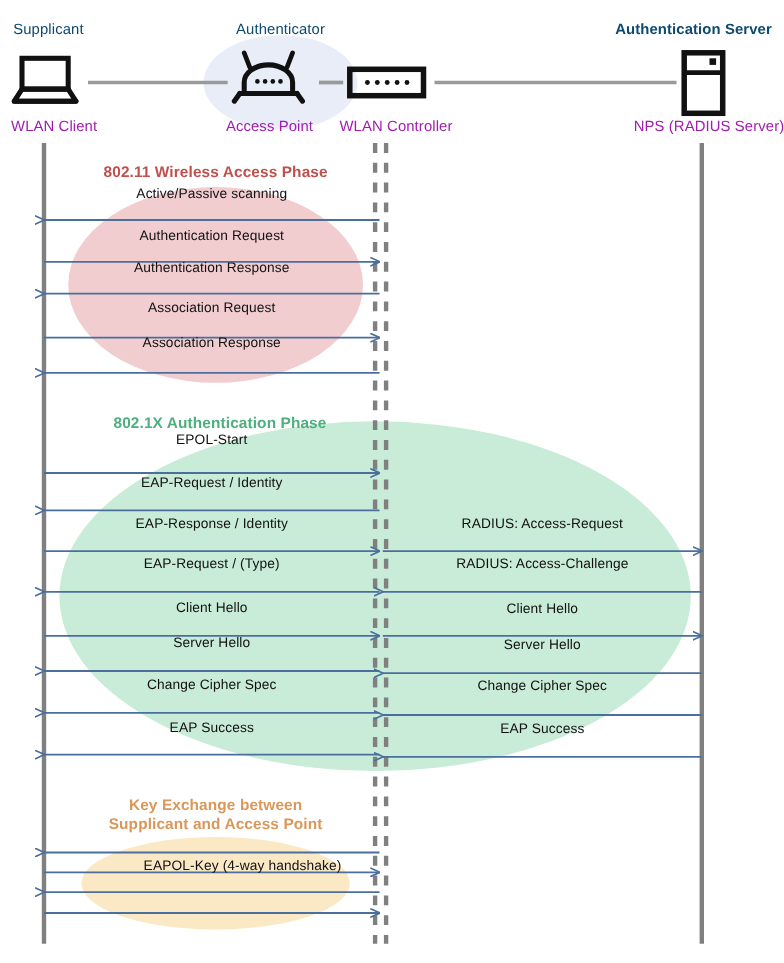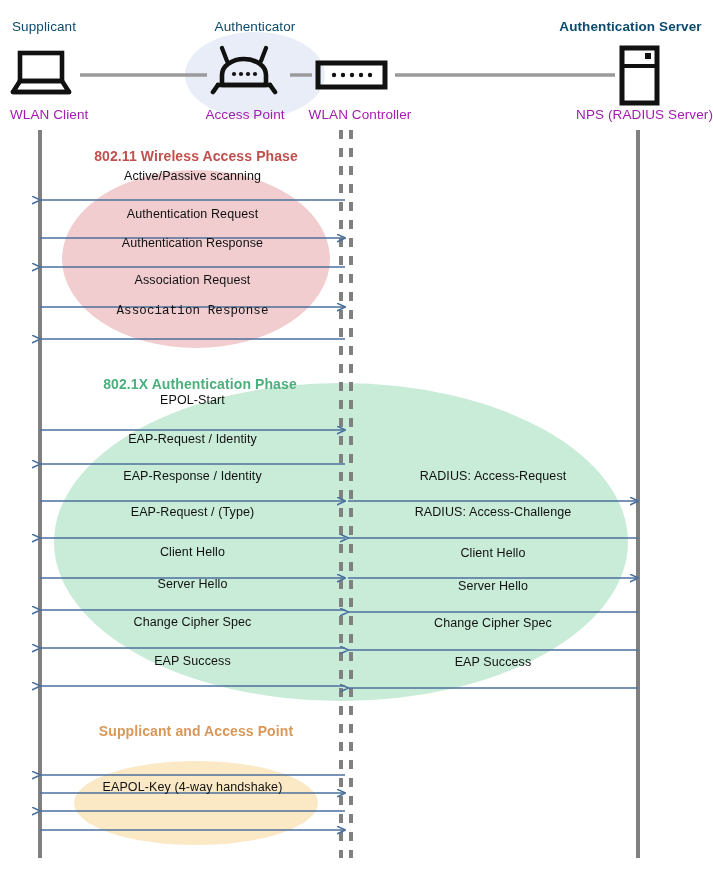--- a/index.html
+++ b/index.html
@@ -132,36 +132,37 @@
   <div class="node-sub" style="left:548px;top:107px;width:165px;text-align:right;">NPS (RADIUS Server)</div>
 
   <div id="text-layer">
       <div class="phase-label" style="color: rgb(192, 80, 77); left: 36px; top: 147px; width: 320px;">
         <div>802.11 Wireless Access Phase</div>
       </div>
       <div class="phase-label" style="color: rgb(76, 175, 125); left: 40px; top: 375px; width: 320px;">
         <div>802.1X Authentication Phase</div>
       </div>
       <div class="phase-label" style="color: rgb(217, 152, 89); left: 36px; top: 722px; width: 320px;">
+        <div>Key Exchange between</div>
         <div>Supplicant and Access Point</div>
       </div>
       <div class="msg-label" style="left: 42.5px; top: 169px; width: 300px;">Active/Passive scanning</div>
       <div class="msg-label" style="left: 42.5px; top: 207px; width: 300px;">Authentication Request</div>
       <div class="msg-label" style="left: 42.5px; top: 236px; width: 300px;">Authentication Response</div>
       <div class="msg-label" style="left: 42.5px; top: 273px; width: 300px;">Association Request</div>
-      <div class="msg-label" style="left: 42.5px; top: 304px; width: 300px; font-family: Liberation Mono, monospace;">Association Response</div>
+      <div class="msg-label" style="left: 42.5px; top: 304px; width: 300px;">Association Response</div>
       <div class="msg-label" style="left: 42.5px; top: 393px; width: 300px;">EPOL-Start</div>
       <div class="msg-label" style="left: 42.5px; top: 432px; width: 300px;">EAP-Request / Identity</div>
       <div class="msg-label" style="left: 42.5px; top: 469px; width: 300px;">EAP-Response / Identity</div>
       <div class="msg-label" style="left: 42.5px; top: 505px; width: 300px;">EAP-Request / (Type)</div>
       <div class="msg-label" style="left: 42.5px; top: 545px; width: 300px;">Client Hello</div>
       <div class="msg-label" style="left: 42.5px; top: 577px; width: 300px;">Server Hello</div>
       <div class="msg-label" style="left: 42.5px; top: 615px; width: 300px;">Change Cipher Spec</div>
       <div class="msg-label" style="left: 42.5px; top: 654px; width: 300px;">EAP Success</div>
       <div class="msg-label" style="left: 343px; top: 469px; width: 300px;">RADIUS: Access-Request</div>
       <div class="msg-label" style="left: 343px; top: 505px; width: 300px;">RADIUS: Access-Challenge</div>
       <div class="msg-label" style="left: 343px; top: 546px; width: 300px;">Client Hello</div>
       <div class="msg-label" style="left: 343px; top: 579px; width: 300px;">Server Hello</div>
       <div class="msg-label" style="left: 343px; top: 616px; width: 300px;">Change Cipher Spec</div>
       <div class="msg-label" style="left: 343px; top: 655px; width: 300px;">EAP Success</div>
-      <div class="msg-label" style="left: 42.5px; top: 780px; width: 300px;">EAPOL-Key (4-way handshake)</div>
+      <div class="msg-label" style="left: 42.5px; top: 780px; width: 300px; padding-left: 28px;">EAPOL-Key (4-way handshake)</div>
     </div>
 </div>
 
 </body></html>

